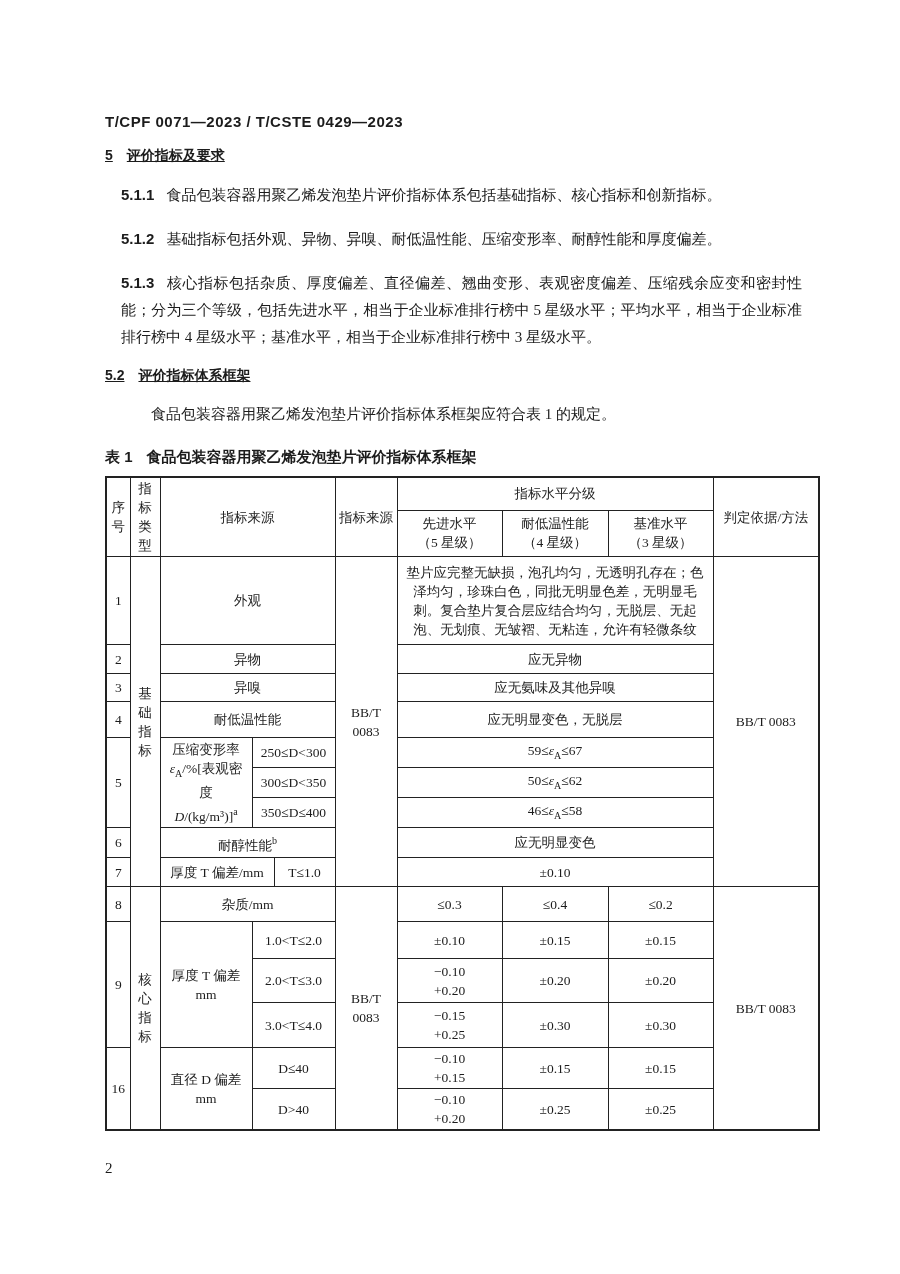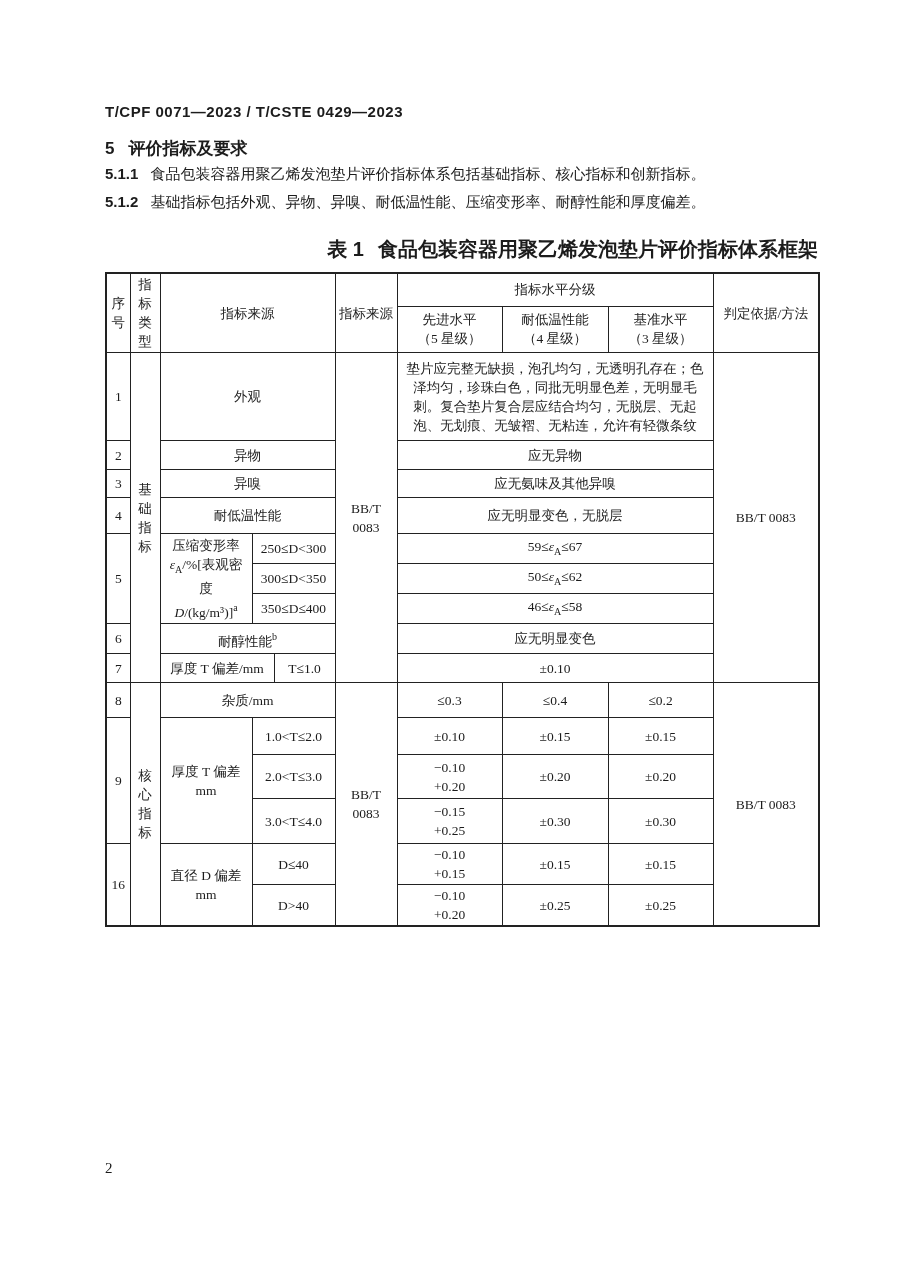--- a/index.html
+++ b/index.html
@@ -1,32 +1,32 @@
 <!DOCTYPE html>
 <html><head>
 <meta charset="utf-8">
 <style>
   html,body{margin:0;padding:0;background:#ffffff;}
   body{width:900px;height:1274px;position:relative;color:#1c1c1c;
        font-family:"Liberation Serif","DejaVu Serif",serif;}
-  .page{position:absolute;left:105px;top:103px;width:713px;}
+  .page{position:absolute;left:105px;top:113px;width:713px;}
   .doc-header{font-family:"Liberation Sans","DejaVu Sans",sans-serif;
               font-weight:bold;font-size:15px;letter-spacing:.5px;margin-bottom:17px;}
   .h-num{margin-right:14px;}
   h1.sec,h2.sec{font-family:"Liberation Sans","DejaVu Sans",sans-serif;
-                font-size:17px;font-weight:bold;margin:0;}
+                font-size:14px;font-weight:bold;margin:0;text-decoration:underline;}
   .sec5{margin-bottom:22px;}
   .sec51{margin-bottom:11px;}
   .sec52{margin:6px 0 8px 0;}
-  .para{font-size:15px;line-height:27px;text-align:justify;margin:0;}
+  .para{font-size:15px;line-height:27px;text-align:justify;margin:16px;}
   .pnum{font-family:"Liberation Sans","DejaVu Sans",sans-serif;font-weight:bold;
         margin-right:12px;}
   .indent{ text-indent:2em;}
   .tbl-caption{font-family:"Liberation Sans","DejaVu Sans",sans-serif;
-               font-weight:bold;font-size:20px;text-align:right;margin:20px 0 9px 0;}
+               font-weight:bold;font-size:15px;text-align:left;margin:20px 0 9px 0;}
   .tbl-caption .cap-label{margin-right:14px;}
   table.t1{border-collapse:collapse;table-layout:fixed;width:713px;
            border:2px solid #222;}
   table.t1 td{border:1px solid #222;font-size:13.5px;text-align:center;
               vertical-align:middle;padding:1px 3px;line-height:19px;
               overflow:hidden;}
   td.req-long{text-align:justify;padding:2px 6px;line-height:21px;margin-left:44px;}
   .blk{display:block;line-height:19px;}
   sub{font-size:10px;}
   sup{font-size:10px;}
@@ -44,23 +44,26 @@
 
   <div class="doc-header">T/CPF 0071—2023 / T/CSTE 0429—2023</div>
 
   <h1 class="sec sec5"><span class="h-num">5</span><span>评价指标及要求</span></h1>
 
 
   <p class="para"><span class="pnum">5.1.1</span><span>食品包装容器用聚乙烯发泡垫片评价指标体系包括基础指标、核心指标和创新指标。</span></p>
 
   <p class="para"><span class="pnum">5.1.2</span><span>基础指标包括外观、异物、异嗅、耐低温性能、压缩变形率、耐醇性能和厚度偏差。</span></p>
 
-
-
-
+  <p class="para"><span class="pnum">5.1.3</span><span>核心指标包括杂质、厚度偏差、直径偏差、翘曲变形、表观密度偏差、压缩残余应变和密封性能；分为三个等级，包括先进水平，相当于企业标准排行榜中 5 星级水平；平均水平，相当于企业标准排行榜中 4 星级水平；基准水平，相当于企业标准排行榜中 3 星级水平。</span></p>
+
+
+  <h2 class="sec sec52"><span class="h-num">5.2</span><span>评价指标体系框架</span></h2>
+
+  <p class="para indent">食品包装容器用聚乙烯发泡垫片评价指标体系框架应符合表 1 的规定。</p>
 
   <div class="tbl-caption"><span class="cap-label">表 1</span><span>食品包装容器用聚乙烯发泡垫片评价指标体系框架</span></div>
 
   <table class="t1">
     <colgroup>
       <col style="width:24px">
         <col style="width:30px">
         <col style="width:92px">
       <col style="width:22px">
         <col style="width:61px">

